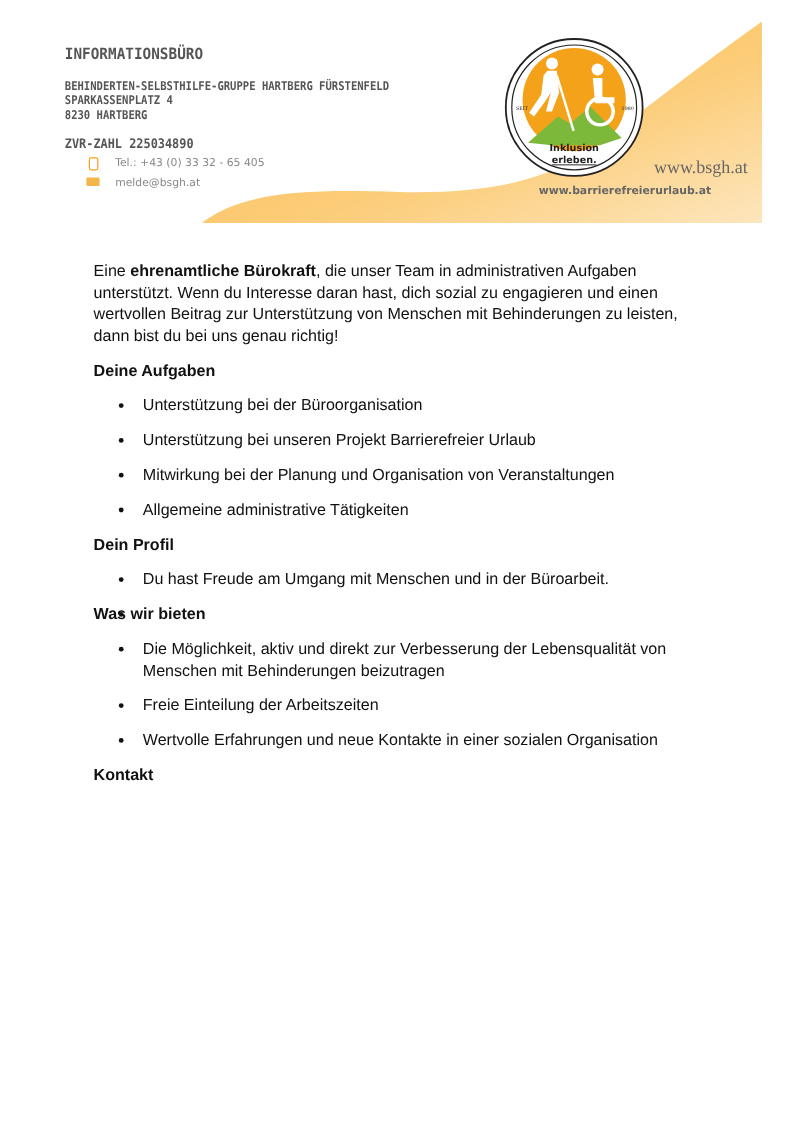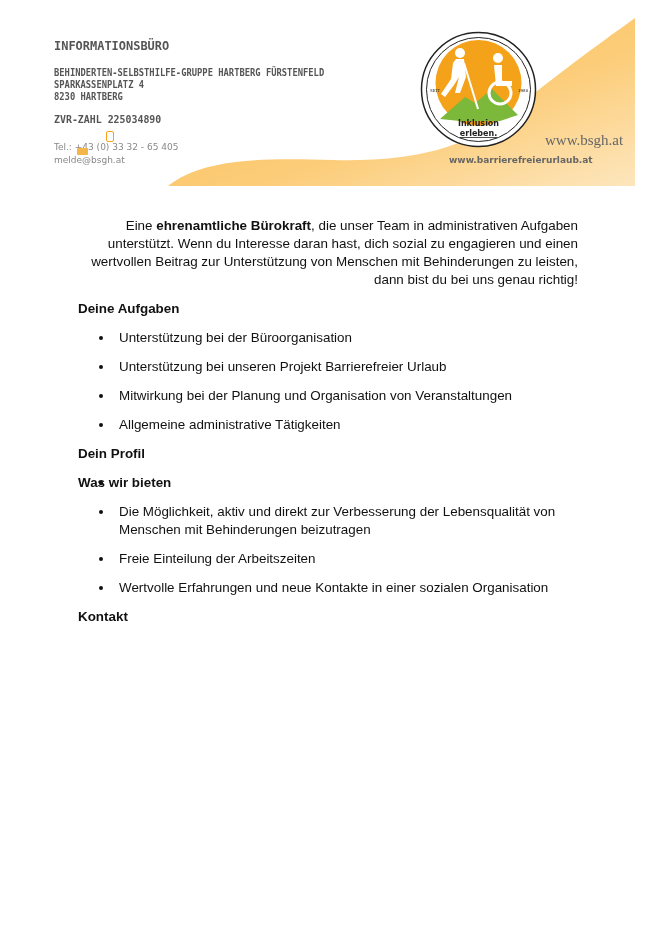--- a/index.html
+++ b/index.html
@@ -22,22 +22,22 @@
       font-family: "DejaVu Sans Mono", monospace; font-size: 10px; font-weight: bold;
       color: #555; line-height: 12px; transform: scaleX(0.88); transform-origin: left;
       white-space: pre;
     }
     .hdr-zvr {
       position: absolute; left: 21px; top: 95px;
       font-family: "DejaVu Sans Mono", monospace; font-size: 11px; font-weight: bold;
       color: #555; transform: scaleX(0.9); transform-origin: left;
     }
     .hdr-contact {
-      position: absolute; left: 21px; display: flex; align-items: center;
-      font-family: "DejaVu Sans", sans-serif; font-size: 9px; color: #888; flex-direction: column;
+      position: absolute; left: 39px; display: flex; align-items: flex-start;
+      font-family: "DejaVu Sans", sans-serif; font-size: 9px; color: #888;
     }
     .hdr-contact .ico { width: 12px; height: 12px; margin-right: 12px; position: relative; }
     .phone-ico { border: 1.5px solid #f4a21a; border-radius: 2px; width: 8px !important; height: 11px !important; margin-left: 2px; margin-right: 14px !important; }
     .mail-ico { width: 11px !important; height: 7px !important; background: #f4b54a; border-radius: 1px; margin-right: 13px !important; }
     .hdr-tel { top: 113px; }
     .hdr-mail { top: 130px; }
 
     .logo { position: absolute; left: 387px; top: 13px; width: 117px; height: 117px; }
 
     .web1 {
@@ -47,21 +47,21 @@
     .web2 {
       position: absolute; left: 416px; top: 137px; font-size: 9px; color: #666; font-weight: bold;
       font-family: "DejaVu Sans", sans-serif;
     }
 
     .content {
       position: absolute; left: 78px; top: 217px; width: 500px;
       font-size: 13.4px; line-height: 18px; color: #111;
     }
     .content h3 { font-size: 13.4px; font-weight: bold; margin: 0 0 11px 0; line-height: 18px; }
-    .content p { margin: 0 0 11px 0; text-align: right; }
+    .content p { margin: 0 0 11px 0; }
     .content ul { list-style: none; margin: 0 0 11px 0; padding: 0; }
     .content li { position: relative; padding-left: 41px; margin-bottom: 11px; }
     .content li:last-child { margin-bottom: 11px; }
     .content li .dot {
       position: absolute; left: 21px; top: 7px; width: 4px; height: 4px; border-radius: 50%; background: #111;
     }
   </style>
 </head>
 <body>
 
@@ -120,21 +120,21 @@
   <h3>Deine Aufgaben</h3>
   <ul>
     <li><span class="dot"></span><span>Unterstützung bei der Büroorganisation</span></li>
     <li><span class="dot"></span><span>Unterstützung bei unseren Projekt Barrierefreier Urlaub</span></li>
     <li><span class="dot"></span><span>Mitwirkung bei der Planung und Organisation von Veranstaltungen</span></li>
     <li><span class="dot"></span><span>Allgemeine administrative Tätigkeiten</span></li>
   </ul>
 
   <h3>Dein Profil</h3>
   <ul>
-    <li><span class="dot"></span></li>
+    <li><span class="dot"></span><span>Du hast Freude am Umgang mit Menschen und in der Büroarbeit.</span></li>
     <li><span class="dot"></span></li>
   </ul>
 
   <h3>Was wir bieten</h3>
   <ul>
     <li><span class="dot"></span><span>Die Möglichkeit, aktiv und direkt zur Verbesserung der Lebensqualität von Menschen mit Behinderungen beizutragen</span></li>
     <li><span class="dot"></span><span>Freie Einteilung der Arbeitszeiten</span></li>
     <li><span class="dot"></span><span>Wertvolle Erfahrungen und neue Kontakte in einer sozialen Organisation</span></li>
   </ul>
 

